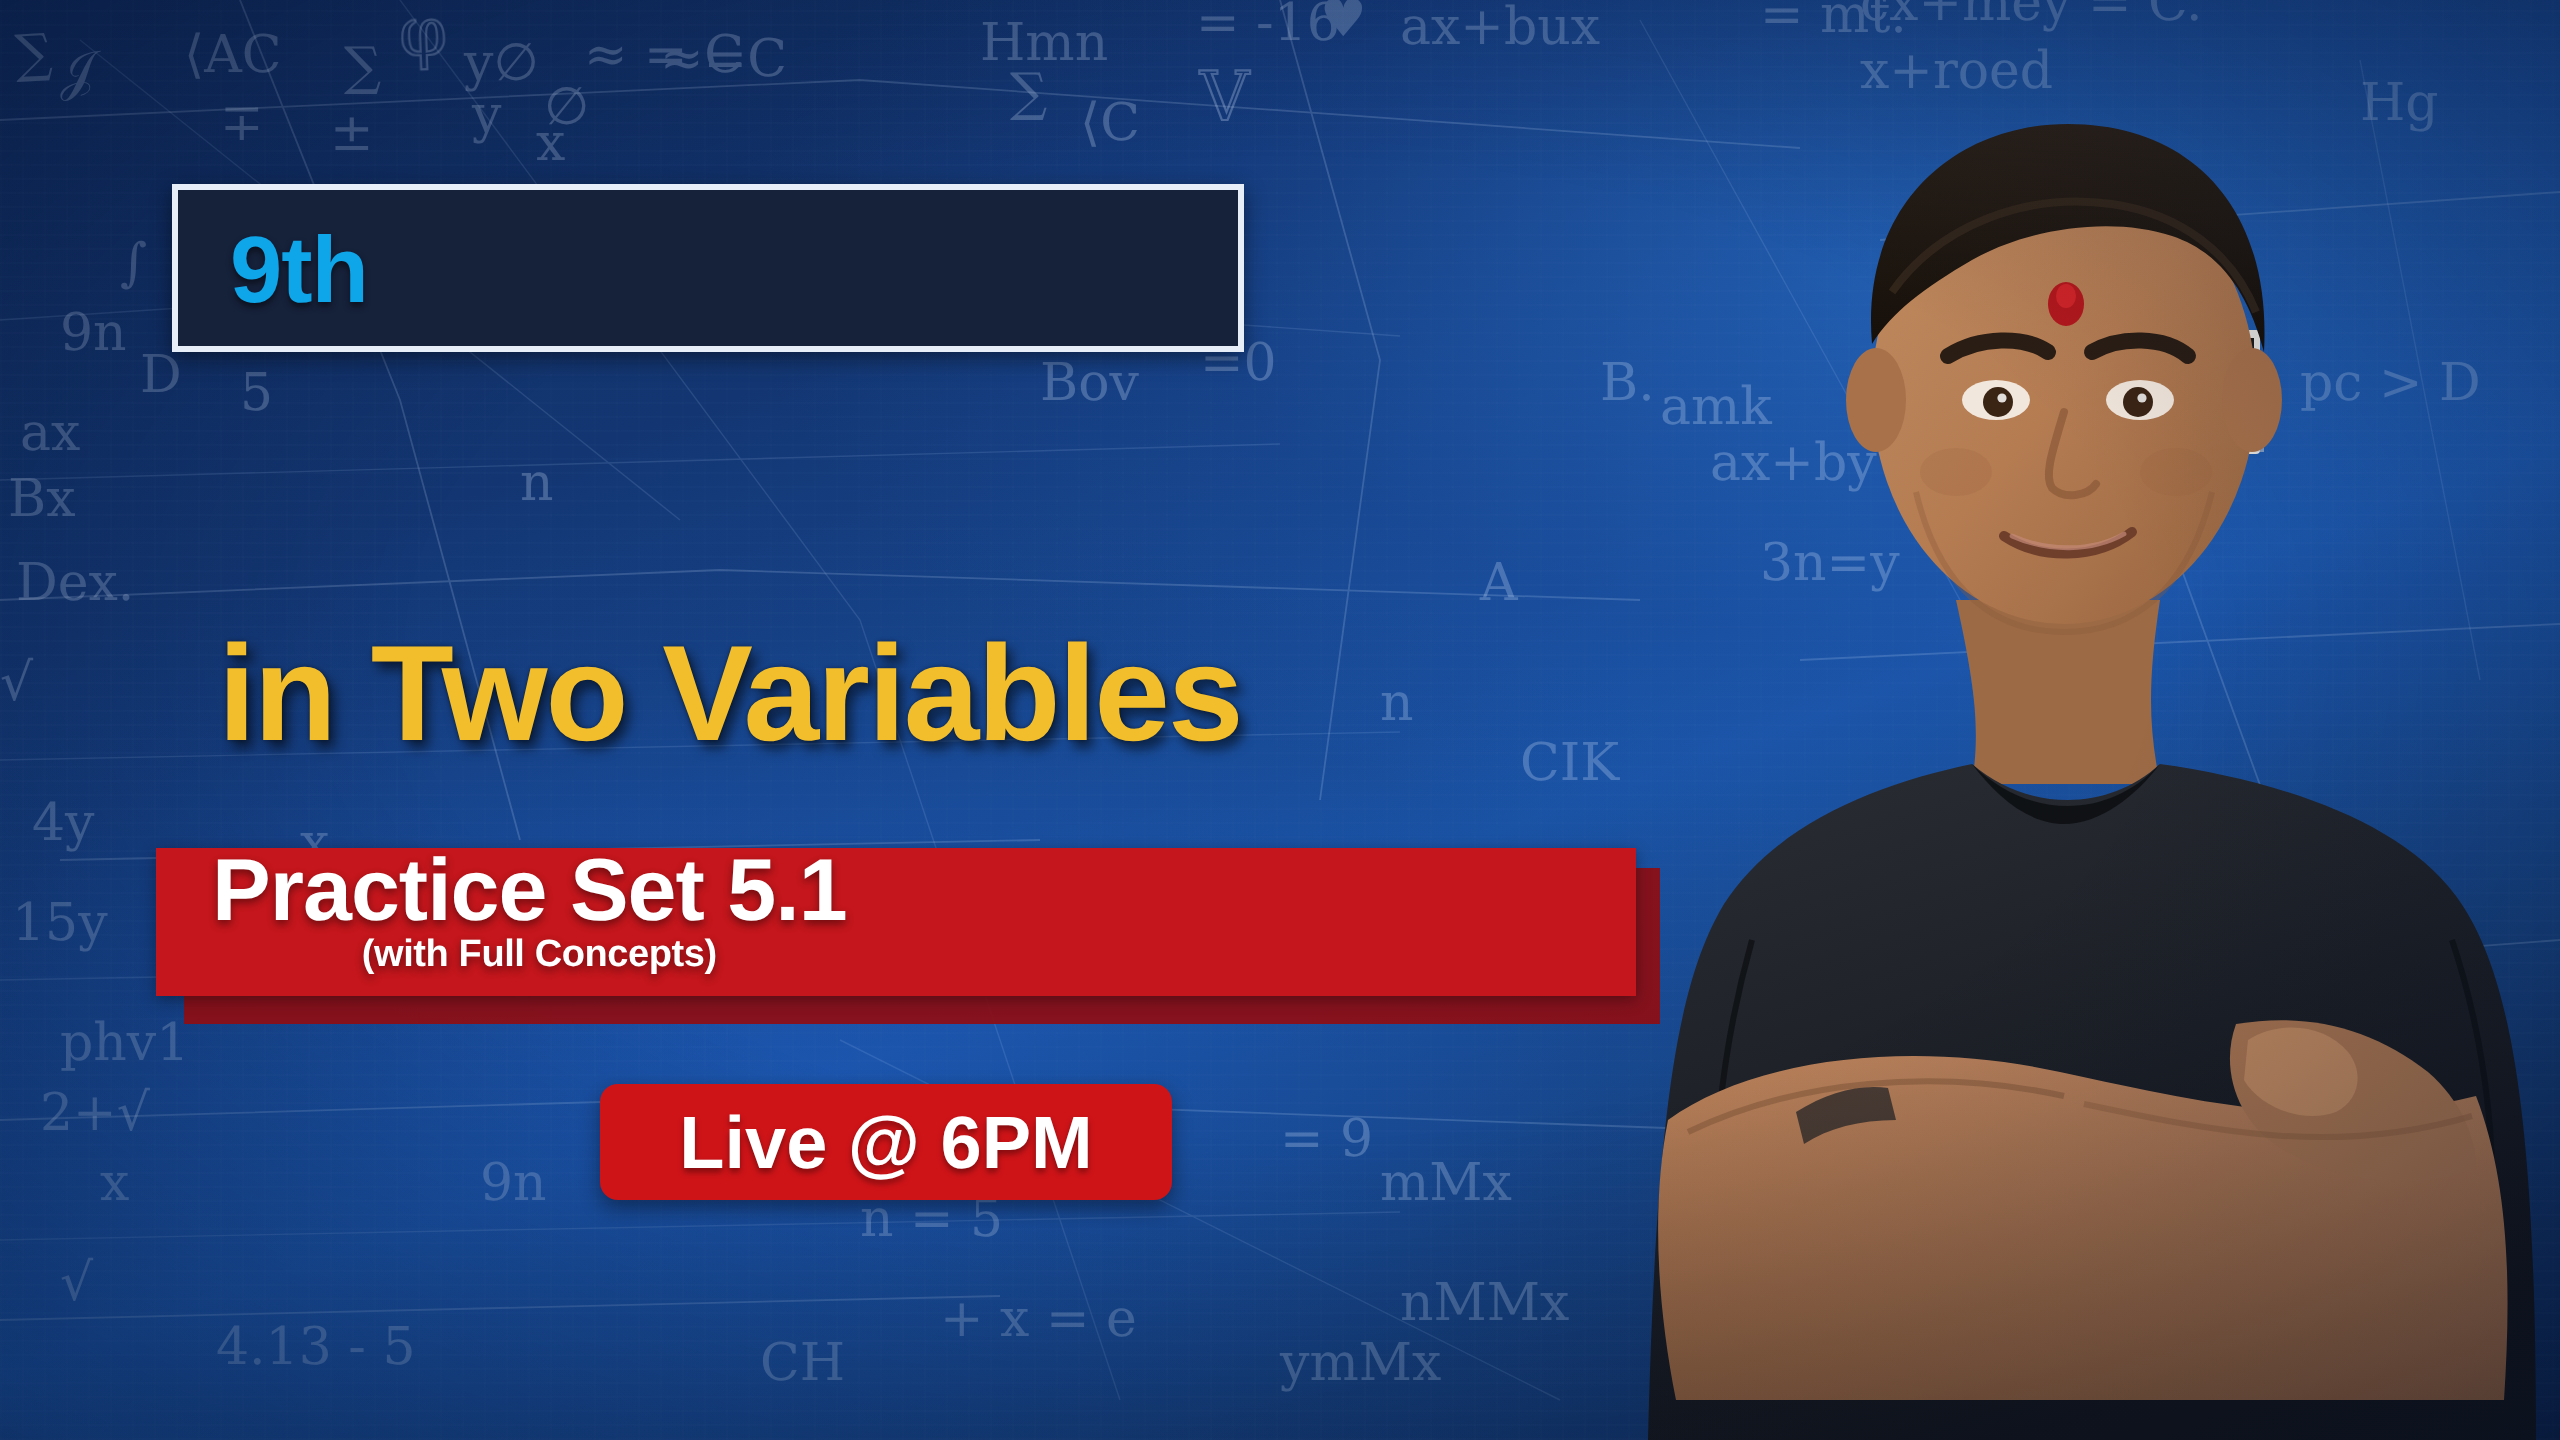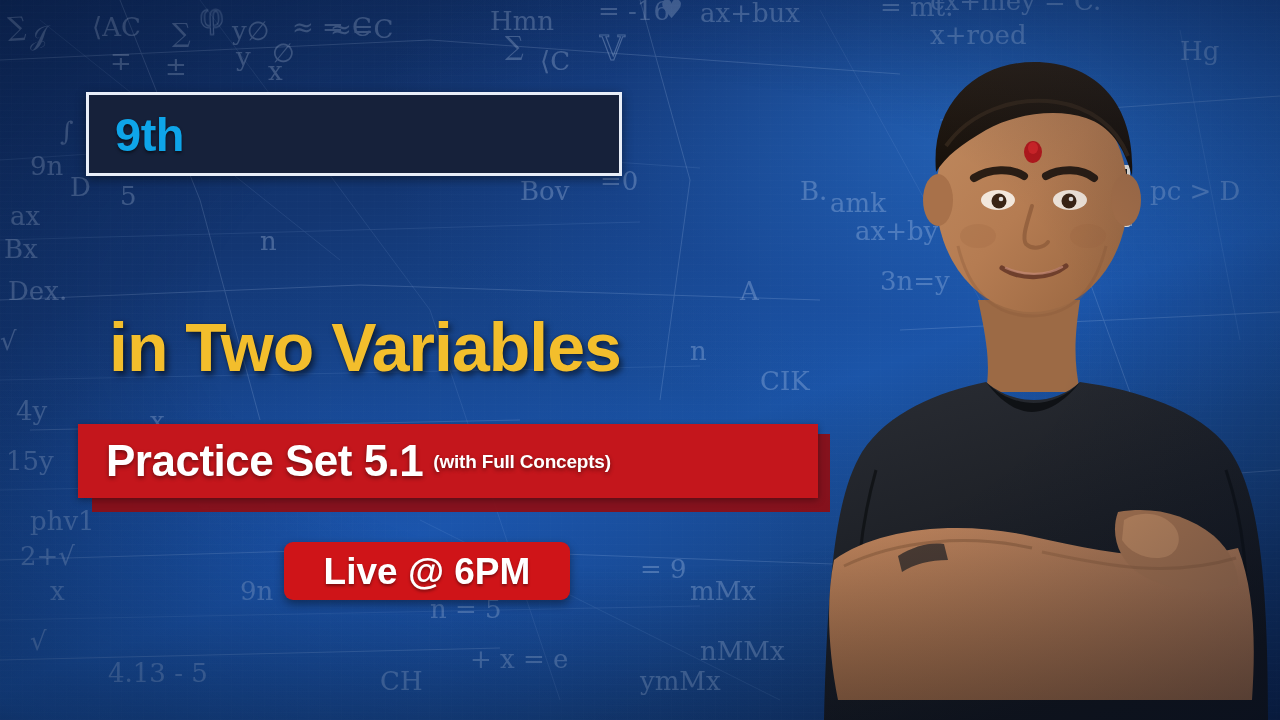--- a/index.html
+++ b/index.html
@@ -90,35 +90,35 @@
     position:absolute; left:14px; top:10px; width:738px; height:78px;
     background:#8e0d12; opacity:0.92;
   }
   .practice-band {
     position:absolute; left:0px; top:0px; width:740px; height:74px;
     background:#c4161c;
     box-shadow:0 2px 7px rgba(0,0,0,0.35);
   }
   .practice-text {
     position:absolute; left:28px; top:0px; height:74px;
-    display:flex; align-items:center;
+    display:flex; align-items:center;flex-direction:column;
   }
   .practice-main {
     font-size:44px; font-weight:bold; color:#ffffff; line-height:1;
     letter-spacing:-0.5px;
     text-shadow:0 2px 4px rgba(0,0,0,0.45);
   }
   .practice-sub {
     font-size:19px; font-weight:bold; color:#ffffff; line-height:1;
     margin-left:10px; letter-spacing:-0.2px;
     text-shadow:0 2px 4px rgba(0,0,0,0.45);
   }
 
   .live-badge {
-    position:absolute; left:284px; top:542px;
+    position:absolute; left:300px; top:542px;
     width:286px; height:58px;
     background:#cf1418;
     border-radius:9px;
     display:flex; align-items:center; justify-content:center;
     box-shadow:0 4px 10px rgba(0,0,0,0.40);
   }
   .live-badge span {
     font-size:37px; font-weight:bold; color:#ffffff;
     letter-spacing:0px; line-height:1;
     text-shadow:0 2px 3px rgba(0,0,0,0.4);

